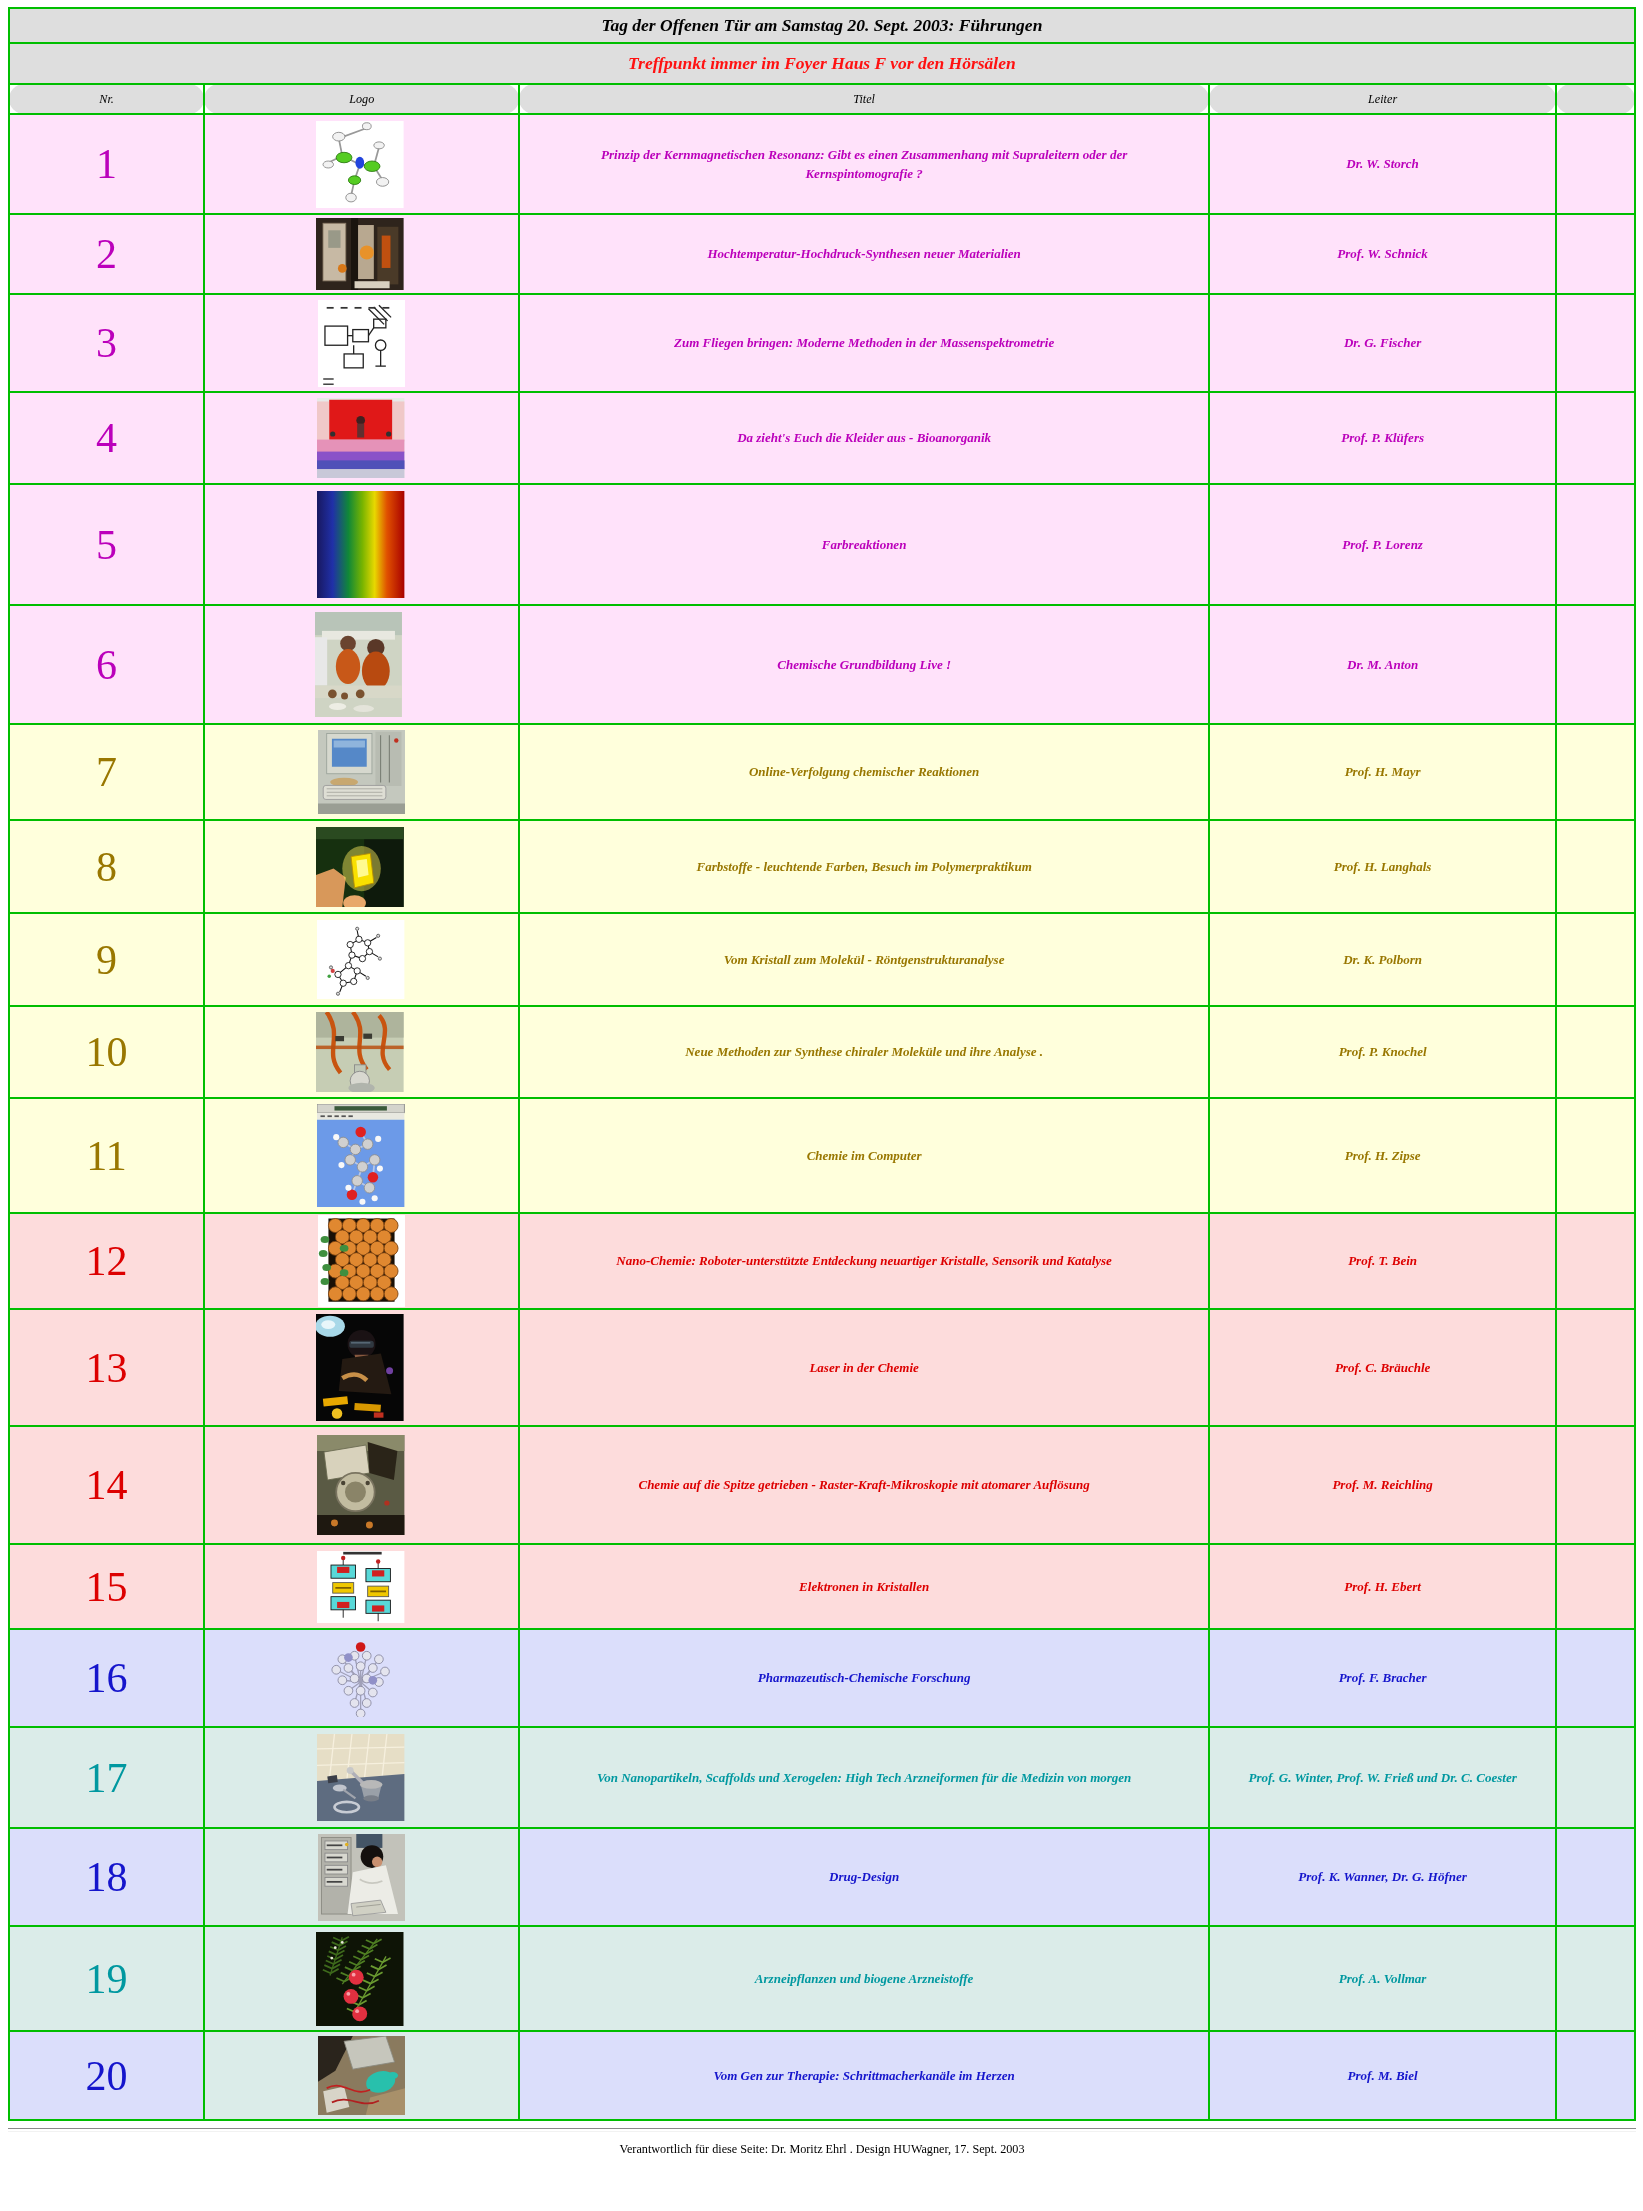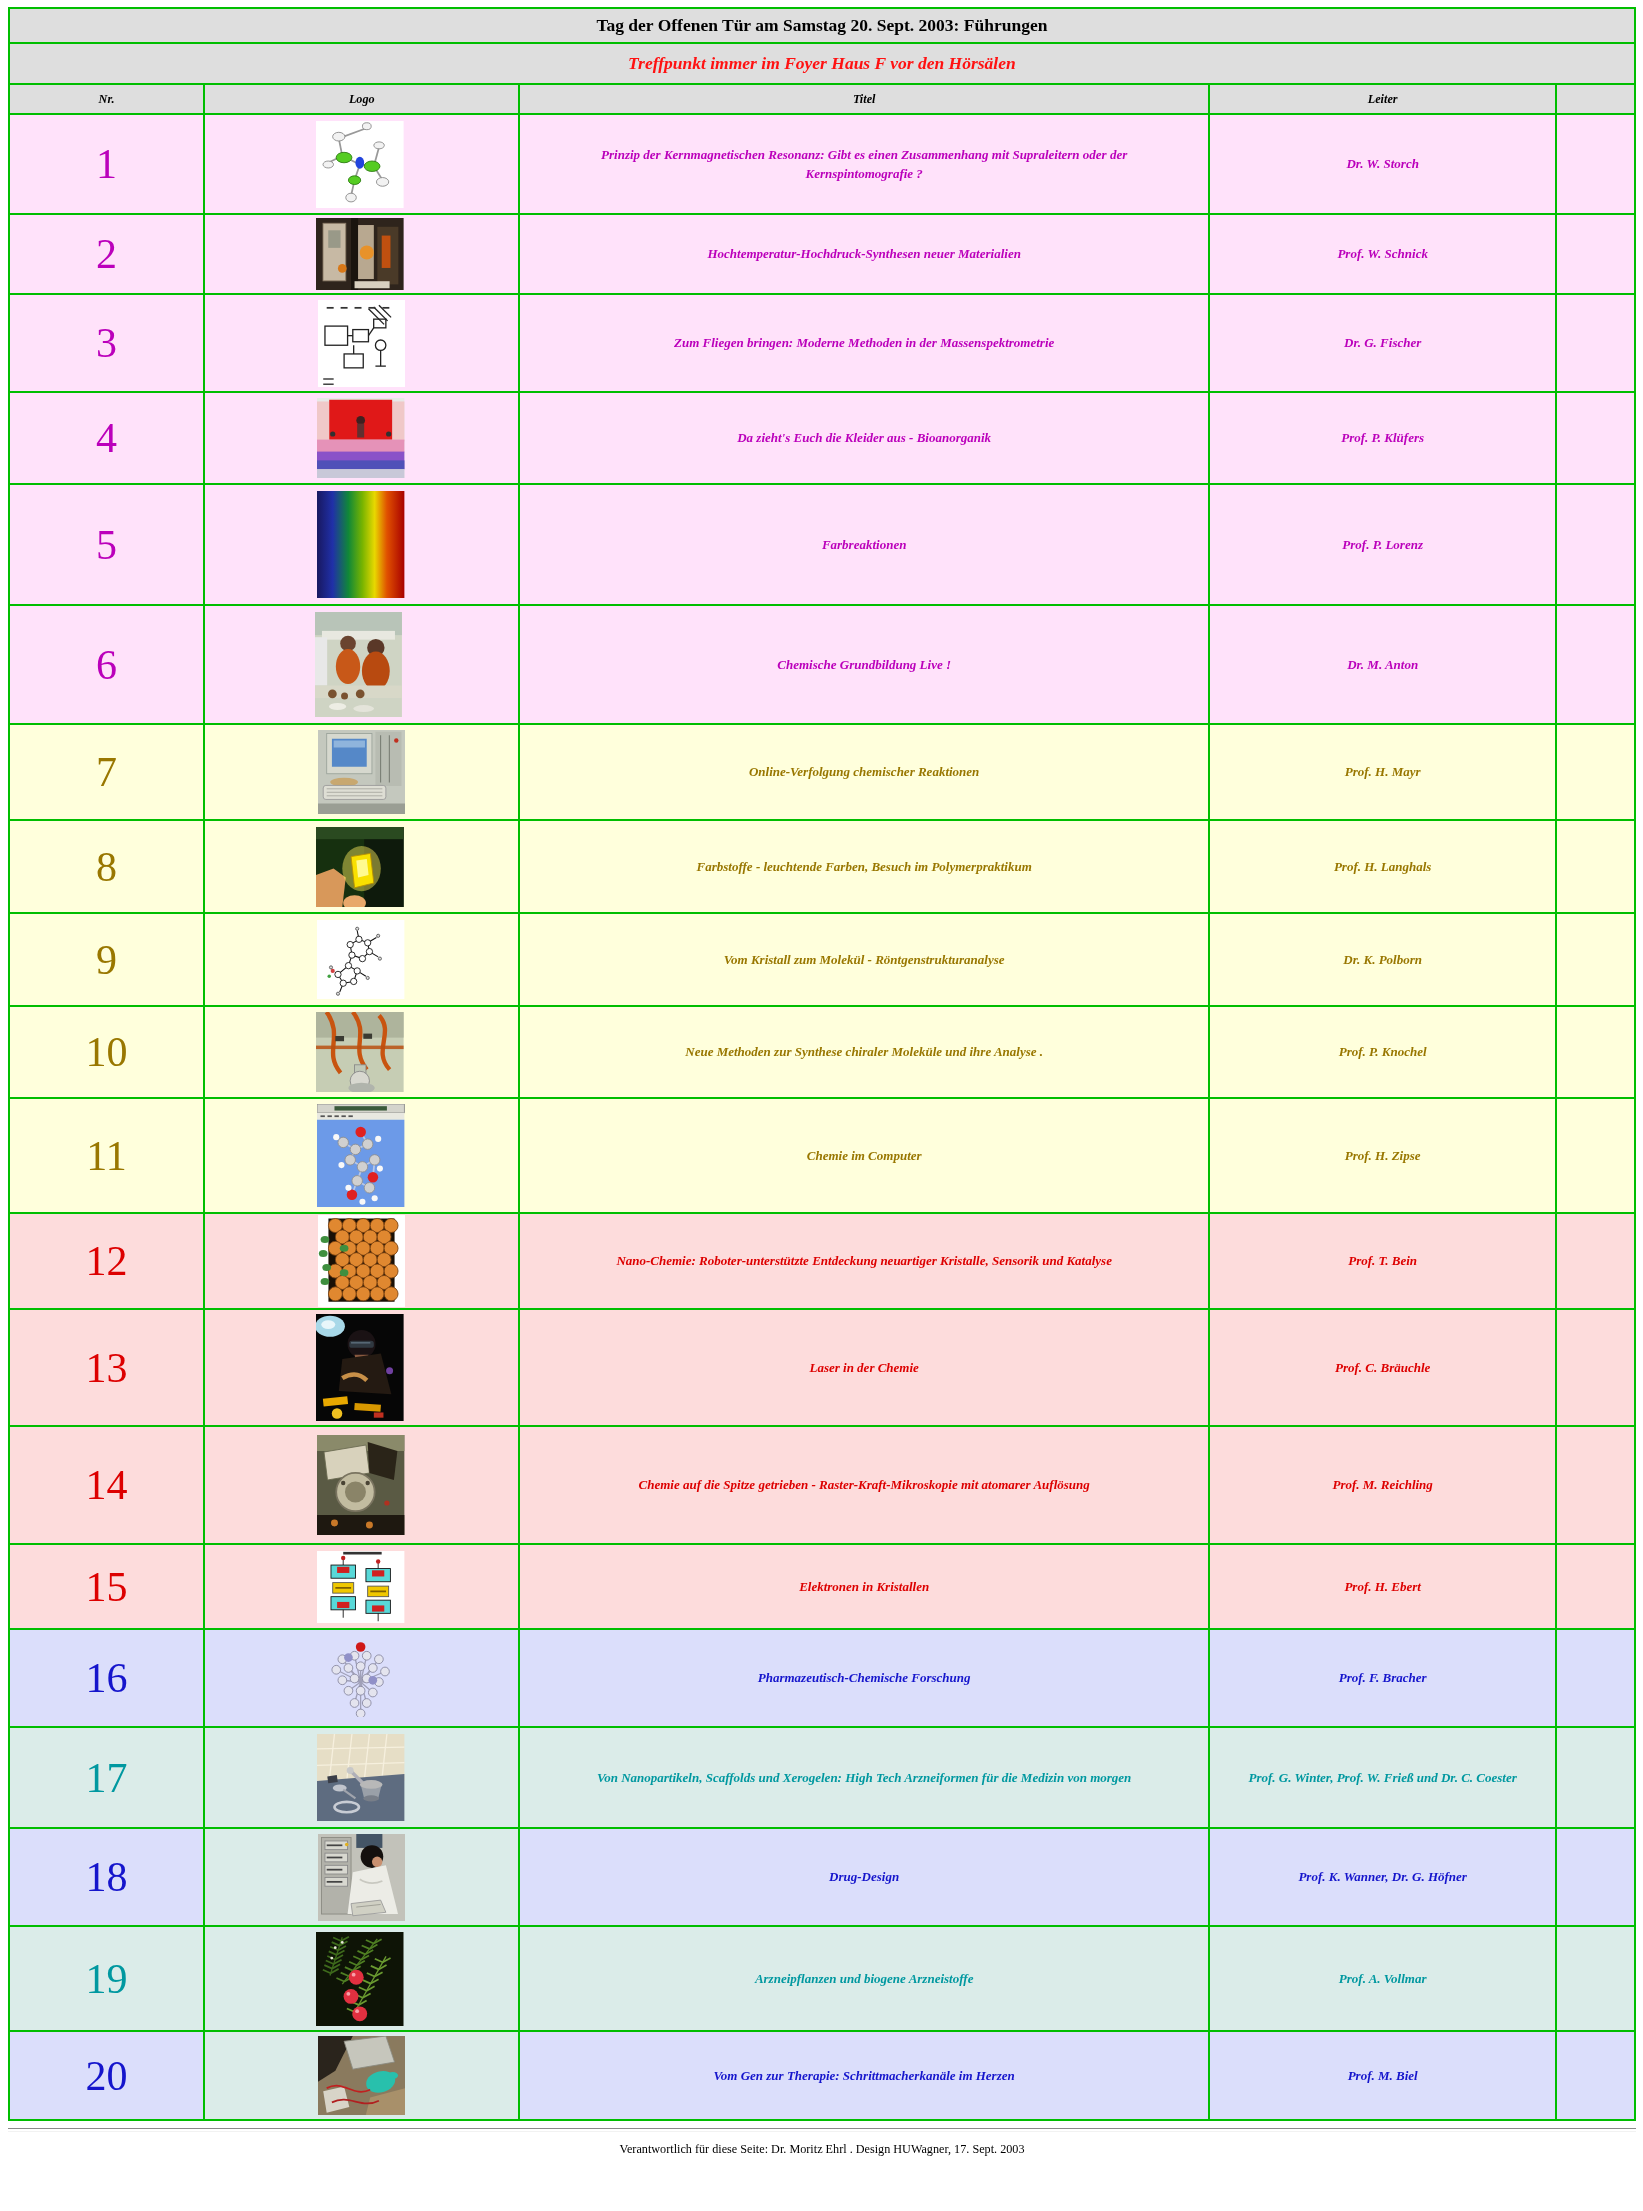--- a/index.html
+++ b/index.html
@@ -1,22 +1,22 @@
 <!DOCTYPE html>
 <html style="--border: #00BE00; --header-bg: #DEDEDE; --subtitle: #FF1111; --pink-bg: #FFE2FA; --pink-fg: #BB00BB; --yellow-bg: #FFFFDC; --yellow-fg: #997700; --salmon-bg: #FDDCDC; --salmon-fg: #DD0000; --lavender-bg: #DBDEFB; --lavender-fg: #1515CC; --mint-bg: #DBECE9; --mint-fg: #0098A0;font-size:14px"><head>
 <meta charset="utf-8">
 <style>
   html,body{margin:0;padding:0;background:#fff;}
   body{width:1644px;font-family:"Liberation Serif","DejaVu Serif",serif;overflow-x:hidden;}
   .wrap{padding:7px 7.9px 0 7.9px;}
   table{border-collapse:collapse;width:1628px;table-layout:fixed;}
   th,td{border:2.6px solid var(--border);overflow:hidden;}
-  th.main-title{background:var(--header-bg);color:#000;font-size:17.5px;font-weight:bold;height:31px;text-align:center;}
+  th.main-title{background:var(--header-bg);color:#000;font-size:17.5px;font-style:italic;font-weight:bold;height:31px;text-align:center;}
   th.sub-title{background:var(--header-bg);color:var(--subtitle);font-size:17.5px;font-style:italic;font-weight:bold;height:37px;text-align:center;}
-  tr.colheads th{background:var(--header-bg);color:#000;font-size:12.2px;font-style:italic;font-weight:bold;height:26px;text-align:center;}
+  tr.colheads th{background:var(--header-bg);color:#000;font-size:12.2px;font-style:italic;font-weight:normal;height:26px;text-align:center;border-radius:15px;}
   td.nr{font-size:42px;text-align:center;font-weight:normal;}
   td.logo{text-align:center;vertical-align:middle;}
   td.logo svg{display:block;margin:0 auto;}
   td.titel,td.leiter{font-size:13px;font-style:italic;font-weight:bold;text-align:center;padding:0 30px;line-height:1.5;}
   tr.pink{background:var(--pink-bg);color:var(--pink-fg);}
   tr.yellow{background:var(--yellow-bg);color:var(--yellow-fg);}
   tr.salmon{background:var(--salmon-bg);color:var(--salmon-fg);}
   tr.lavender{background:var(--lavender-bg);color:var(--lavender-fg);}
   tr.mint{background:var(--mint-bg);color:var(--mint-fg);}
   td.logo.logo-mint{background:var(--mint-bg);}

